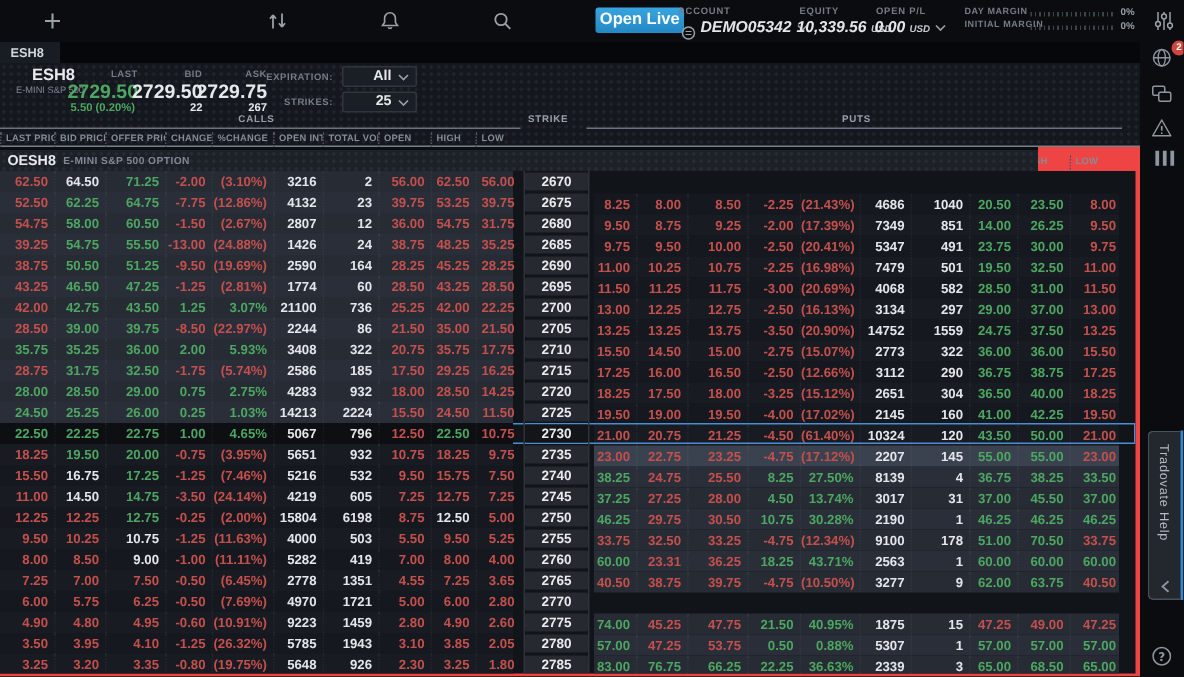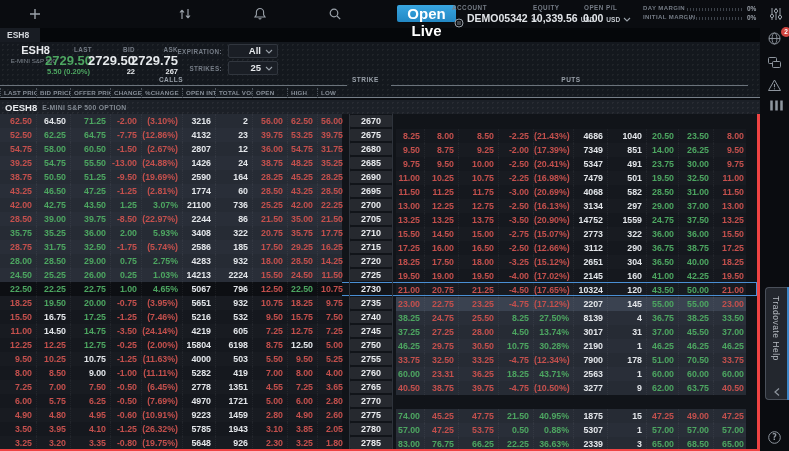--- a/index.html
+++ b/index.html
@@ -5,24 +5,24 @@
   * { margin:0; padding:0; box-sizing:border-box; }
   html,body { width:789px; height:451px; overflow:hidden; background:#0b0d11;
     font-family:"Liberation Sans","DejaVu Sans",sans-serif; -webkit-font-smoothing:antialiased; }
   .app { position:relative; width:789px; height:451px; background:#0b0d11; }
 
   
   .topbar { position:absolute; left:0; top:0; width:789px; height:28px; background:#0a0c10; z-index:5; }
   .tb-icon { position:absolute; top:6px; width:16px; height:16px; color:#9aa1a9; cursor:pointer; }
   .tb-icon svg { width:16px; height:16px; display:block; }
   .open-live { position:absolute; left:397px; top:5px; width:59px; height:17px; border-radius:2px;
-    background:linear-gradient(#38a5e0,#2388c4); color:#fff; font-size:15px; font-weight:bold;
+    background:linear-gradient(#38a5e0,#2388c4); color:#fff; font-size:11px; font-weight:bold;
     text-align:center; line-height:17px; cursor:pointer; }
   .tb-label { position:absolute; top:4px; font-size:6.3px; letter-spacing:.5px; color:#767d87; font-weight:bold; }
-  .tb-value { position:absolute; top:12px; font-size:10.5px; font-weight:bold; color:#e2e5e9; white-space:nowrap; }
+  .tb-value { position:absolute; top:12px; font-size:10.5px; font-weight:bold; color:#e2e5e9; white-space:nowrap;font-style:italic; }
   .tb-value .usd { font-size:6.5px; font-weight:bold; color:#c4c9cf; }
   .chev { display:inline-block; width:8px; height:5px; }
   .chev svg { display:block; }
   .acct-ic { position:absolute; left:454px; top:14px; width:10px; height:10px; color:#9aa1a9; }
   .m-label { position:absolute; font-size:6px; letter-spacing:.4px; color:#767d87; font-weight:bold; }
   .m-bar { position:absolute; width:57px; height:3px;
     background:repeating-linear-gradient(90deg,#3d434b 0,#3d434b 1px,transparent 1px,transparent 3px); }
   .m-pct { position:absolute; font-size:6.5px; color:#9aa1a9; font-weight:bold; }
 
   
@@ -62,21 +62,21 @@
   .dd .chev { position:absolute; right:4px; top:4px; color:#9aa1a9; }
   .sec-label { position:absolute; top:34px; font-size:6.5px; font-weight:bold; letter-spacing:.5px; color:#99a0a9; }
   .lineA { position:absolute; top:43px; height:1px; background:#6b737c; }
 
   .cgrid { display:grid; grid-template-columns:36px 34px 40px 31px 41px 33px 37px 35px 30px 30px; }
   .pgrid { display:grid; grid-template-columns:28px 34px 40px 35px 40px 34px 39px 32px 35px 35px;margin-top:15px; }
   .hdr-cells { position:absolute; top:46px; height:10px; }
   .hdr-cells .hc { font-size:6.2px; font-weight:bold; letter-spacing:.2px; color:#868d97;
     border-left:1px dotted #4d545d; padding-left:3px; line-height:10px; white-space:nowrap; overflow:hidden; }
 
-  .group-hdr { position:relative; width:760px; height:16px; background-color:#1c2027;
+  .group-hdr { position:relative; width:692px; height:16px; background-color:#1c2027;
     border-top:2px solid #0b0d11; display:flex; align-items:center; }
   .group-hdr .gsym { font-size:9.5px; font-weight:bold; color:#e8eaed; margin-left:5px; }
   .group-hdr .gdesc { font-size:6.8px; font-weight:bold; color:#828992; margin-left:5px; letter-spacing:.3px; }
 
   .rows { position:relative; width:757px; height:335px; overflow:hidden; background:#111419; }
   .row { display:flex; height:14px; position:relative; cursor:pointer; }
   .side { height:14px; background:#15181e; }
   .side.calls { width:342px; }
   .side.puts { width:350px; }
   .row.alt .side { background:#181b21; }
@@ -628,21 +628,21 @@
             <div class="cell neg">11.50</div>
           </div>
           <div class="g1"></div>
           <div class="sk">2725</div>
           <div class="g2"></div>
           <div class="side puts pgrid">
             <div class="cell neg">21.00</div>
             <div class="cell neg">20.75</div>
             <div class="cell neg">21.25</div>
             <div class="cell neg">-4.50</div>
-            <div class="cell neg">(17.65%)</div>
+            <div class="cell neg">(61.40%)</div>
             <div class="cell neu">10324</div>
             <div class="cell neu">120</div>
             <div class="cell pos">43.50</div>
             <div class="cell pos">50.00</div>
             <div class="cell neg">21.00</div>
           </div>
         </div>
         <div class="row selected">
           <div class="side calls cgrid">
             <div class="cell pos">22.50</div>
@@ -774,21 +774,21 @@
           </div>
           <div class="g1"></div>
           <div class="sk">2750</div>
           <div class="g2"></div>
           <div class="side puts pgrid itm dots">
             <div class="cell neg">33.75</div>
             <div class="cell neg">32.50</div>
             <div class="cell neg">33.25</div>
             <div class="cell neg">-4.75</div>
             <div class="cell neg">(12.34%)</div>
-            <div class="cell neu">7900</div>
+            <div class="cell neu">9100</div>
             <div class="cell neu">178</div>
             <div class="cell pos">51.00</div>
             <div class="cell pos">70.50</div>
             <div class="cell neg">33.75</div>
           </div>
         </div>
         <div class="row alt">
           <div class="side calls cgrid">
             <div class="cell neg">9.50</div>
             <div class="cell neg">10.25</div>

